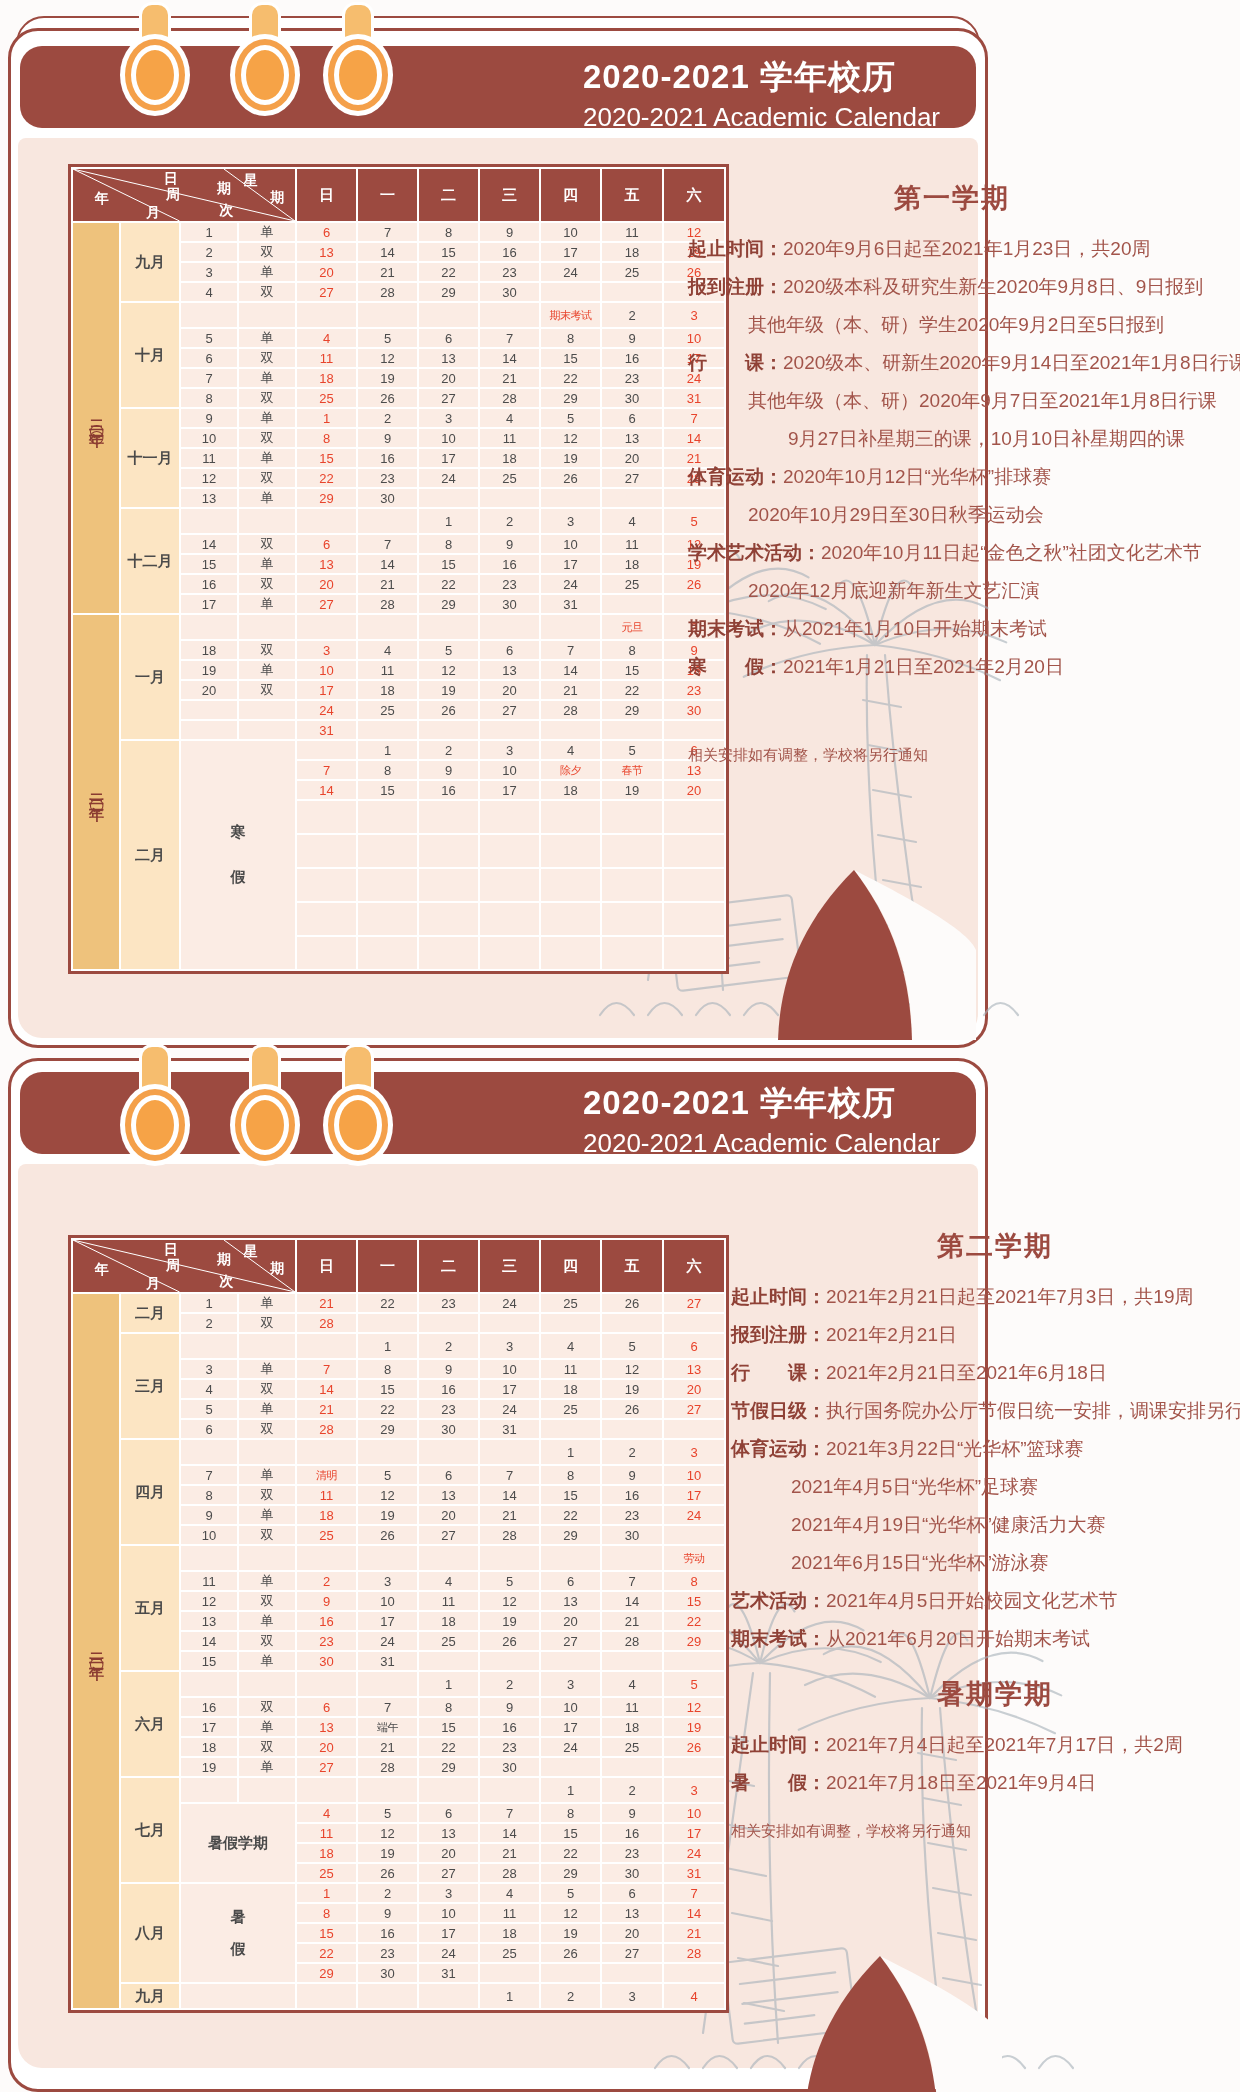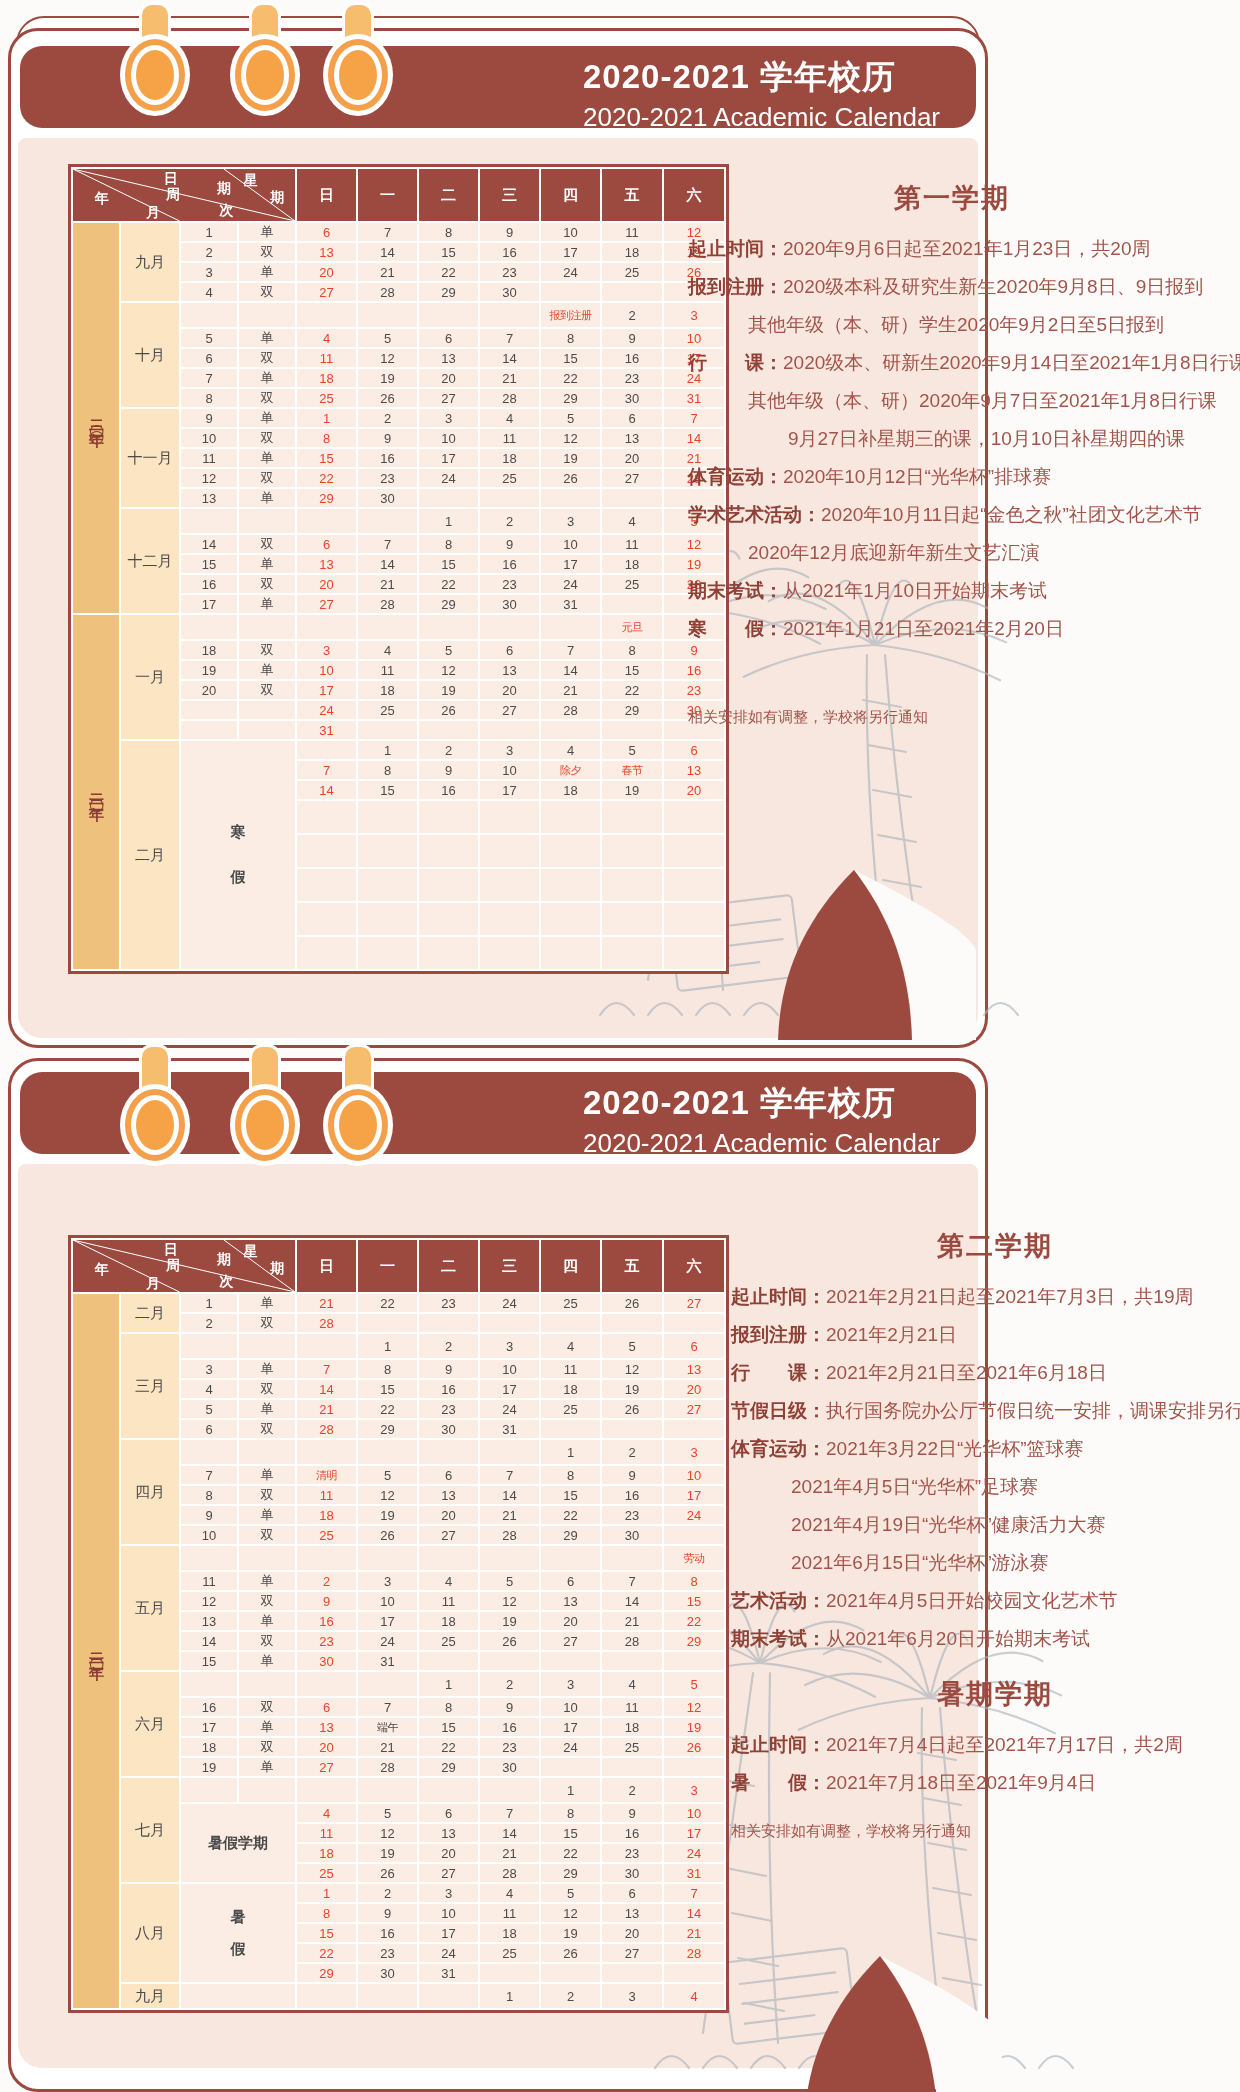--- a/index.html
+++ b/index.html
@@ -49,21 +49,21 @@
   table.cal th,table.cal td{padding:0;text-align:center;vertical-align:middle;}
   tr.hd th{background:var(--maroon);color:#fff;height:52px;font-size:15px;font-weight:bold;}
   th.corner{position:relative;}
   .corner svg{position:absolute;inset:0;width:100%;height:100%;}
   .corner span{position:absolute;transform:translate(-50%,-50%);font-size:14px;color:#fff;}
   .cl0{left:13%;top:58%;} .cl1{left:36%;top:84%;} .cl2{left:44%;top:20%;} .cl3{left:45%;top:50%;}
   .cl4{left:68%;top:38%;} .cl5{left:69%;top:80%;} .cl6{left:80%;top:24%;} .cl7{left:92%;top:56%;}
   td{background:var(--cell);color:var(--ink);font-size:13px;}
   td.year{background:var(--amber);}
   td.year span{writing-mode:vertical-rl;letter-spacing:3px;font-size:15px;font-weight:bold;color:var(--maroon-dk);}
-  td.month{background:var(--cream);font-size:15px;font-weight:normal;color:#4a4a4a;}
+  td.month{background:var(--cream);font-size:15px;font-weight:bold;color:#4a4a4a;}
   td.wmerge{font-weight:bold;font-size:15px;color:#4a4a4a;}
   td.wmerge .stack span{display:block;margin:13px 0;}
   td.wmerge .stack-wide span{display:block;margin:26px 0;}
   tr.nr td{height:18px;} tr.sep td{height:24px;} tr.tall td{height:32px;}
   td.red{color:var(--red);}
   td.fest{font-size:11px;letter-spacing:-0.5px;}
 
   
   .notes{position:absolute;left:688px;width:528px;color:var(--note);}
   #panel1 .notes{top:180px;} #panel2 .notes{top:170px;margin-left:43px;}
@@ -261,21 +261,21 @@
             <td class=""></td>
           </tr>
           <tr class="sep">
             <td class="month" rowspan="5">十月</td>
             <td></td>
             <td></td>
             <td class=""></td>
             <td class=""></td>
             <td class=""></td>
             <td class=""></td>
-            <td class="red fest">报到注册</td>
+            <td class="red fest">期末考试</td>
             <td class="">2</td>
             <td class="red">3</td>
           </tr>
           <tr class="nr">
             <td>5</td>
             <td>单</td>
             <td class="red">4</td>
             <td class="">5</td>
             <td class="">6</td>
             <td class="">7</td>
@@ -582,20 +582,21 @@
   <div class="notes">
     <div class="sem-title">第一学期</div>
     <div id="notes1">
         <div class="note-line ind0"><b>起止时间：</b><span>2020年9月6日起至2021年1月23日，共20周</span></div>
         <div class="note-line ind0"><b>报到注册：</b><span>2020级本科及研究生新生2020年9月8日、9日报到</span></div>
         <div class="note-line ind1"><span>其他年级（本、研）学生2020年9月2日至5日报到</span></div>
         <div class="note-line ind0"><b>行　　课：</b><span>2020级本、研新生2020年9月14日至2021年1月8日行课</span></div>
         <div class="note-line ind1"><span>其他年级（本、研）2020年9月7日至2021年1月8日行课</span></div>
         <div class="note-line ind2"><span>9月27日补星期三的课，10月10日补星期四的课</span></div>
         <div class="note-line ind0"><b>体育运动：</b><span>2020年10月12日“光华杯”排球赛</span></div>
+        <div class="note-line ind1"><span>2020年10月29日至30日秋季运动会</span></div>
         <div class="note-line ind0"><b>学术艺术活动：</b><span>2020年10月11日起“金色之秋”社团文化艺术节</span></div>
         <div class="note-line ind1"><span>2020年12月底迎新年新生文艺汇演</span></div>
         <div class="note-line ind0"><b>期末考试：</b><span>从2021年1月10日开始期末考试</span></div>
         <div class="note-line ind0"><b>寒　　假：</b><span>2021年1月21日至2021年2月20日</span></div>
       </div>
     <div class="footnote">相关安排如有调整，学校将另行通知</div>
   </div>
 
   <svg class="curl" viewBox="0 0 240 170">
     <path d="M118 0 C 178 30 234 62 240 80 L240 170 L176 170 C 176 104 156 48 118 0 Z" fill="#fdfbfa"></path>

